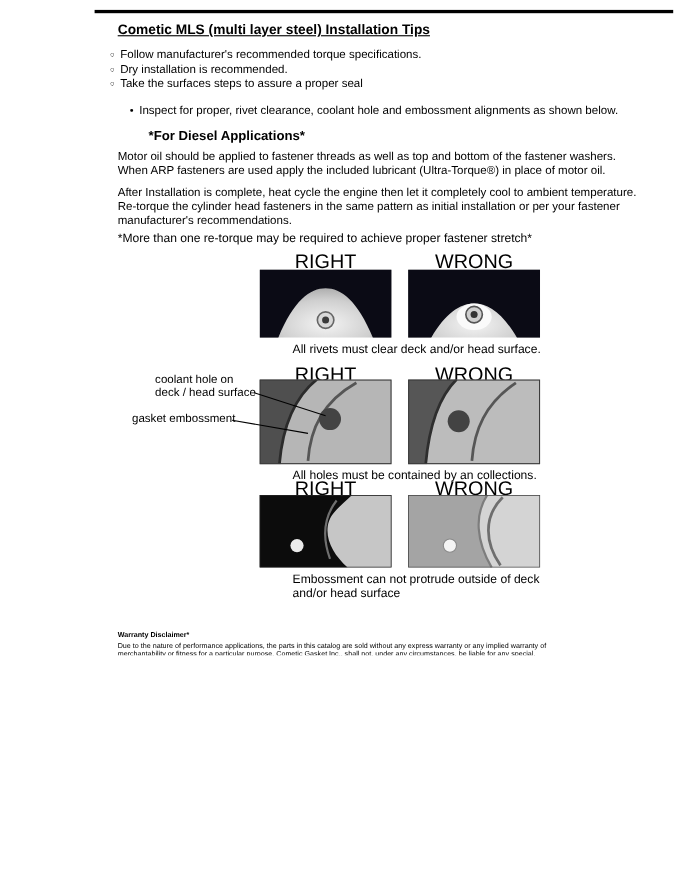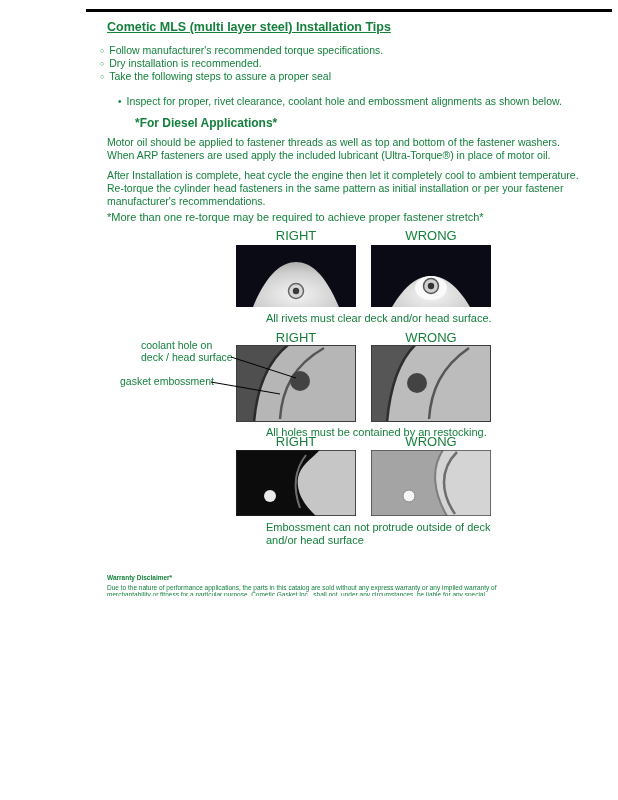--- a/index.html
+++ b/index.html
@@ -1,31 +1,31 @@
 <!DOCTYPE html>
 <html><head>
 <meta charset="utf-8">
 <style>
   * { margin:0; padding:0; box-sizing:border-box; }
   html,body { background:#ffffff; }
   .page {
     position:relative; width:618px; height:596px; background:#ffffff;
-    font-family:"Liberation Sans", sans-serif; color:#15803d; overflow:hidden;
+    font-family:"Liberation Sans", sans-serif; color:#000000; overflow:hidden;
   }
   .abs { position:absolute; }
   .top-rule { left:86px; top:9px; width:526px; height:3px; background:#000; }
   .title { left:107px; top:20px; font-size:12.5px; font-weight:bold; text-decoration:underline; white-space:nowrap; }
   .tip { left:100px; font-size:10.5px; white-space:nowrap; }
   .subtip { left:118px; font-size:10.5px; white-space:nowrap; }
   .bmark { font-size:7px; position:relative; top:-1px; margin-right:5px; }
   .dmark { font-size:10px; margin-right:5px; }
   .h2 { left:107px; top:116px; font-size:12px; font-weight:bold;margin-left:28px; }
   .para { left:107px; width:478px; font-size:10.5px; line-height:13px; }
   .note { left:107px; top:211px; font-size:11px; white-space:nowrap; }
-  .dg-label { width:120px; text-align:center; font-size:13px; }
+  .dg-label { width:120px; text-align:center; font-size:18px; }
   .dg-img { position:absolute; display:block; }
   .caption { left:237px; font-size:11px; line-height:13px;margin-left:29px; }
   .cap3 { width:250px; }
   .ann { font-size:10.5px; line-height:11.5px; white-space:nowrap; }
   .legal { left:107px; top:574px; width:399px; font-size:6.5px; line-height:7.7px; }
   .legal h3 { font-size:6.5px; font-weight:bold; margin-bottom:2px; }
   .legal p { margin-bottom:5px; }
   .docnum { left:518px; top:757px; font-size:11.5px; }
   .overlay { left:0; top:0; pointer-events:none; }
 </style>
@@ -38,21 +38,21 @@
 
   <h1 class="abs title">Cometic MLS (multi layer steel) Installation Tips</h1>
 
   <div class="abs tip" style="top:44px">
     <span class="bmark">○</span><span>Follow manufacturer's recommended torque specifications.</span>
   </div>
   <div class="abs tip" style="top:57px">
     <span class="bmark">○</span><span>Dry installation is recommended.</span>
   </div>
   <div class="abs tip" style="top:70px">
-    <span class="bmark">○</span><span>Take the following steps to assure a proper seal</span>
+    <span class="bmark">○</span><span>Take the surfaces steps to assure a proper seal</span>
   </div>
   <div class="abs subtip" style="top:95px">
     <span class="dmark">•</span><span>Inspect for proper, rivet clearance, coolant hole and embossment alignments as shown below.</span>
   </div>
 
   <h2 class="abs h2">*For Diesel Applications*</h2>
   <p class="abs para" style="top:136px">Motor oil should be applied to fastener threads as well as top and bottom of the fastener washers. When ARP fasteners are used apply the included lubricant (Ultra-Torque®) in place of motor oil.</p>
   <p class="abs para" style="top:169px">After Installation is complete, heat cycle the engine then let it completely cool to ambient temperature. Re-torque the cylinder head fasteners in the same pattern as initial installation or per your fastener manufacturer's recommendations.</p>
   <p class="abs note">*More than one re-torque may be required to achieve proper fastener stretch*</p>
 
@@ -103,21 +103,21 @@
 
   <svg class="dg-img" style="left:371px;top:345px" width="120" height="77" viewBox="0 0 120 77">
     <rect width="120" height="77" fill="#bcbcbc"></rect>
     <path d="M0,0 H44 C27,17 19,43 16,77 H0 Z" fill="#565656"></path>
     <path d="M44,0 C27,17 19,43 16,77" stroke="#2e2e2e" stroke-width="2.5" fill="none"></path>
     <path d="M98,3 C70,22 60,46 58,74" stroke="#565656" stroke-width="2.5" fill="none"></path>
     <circle cx="46" cy="38" r="10" fill="#434343"></circle>
     <rect width="120" height="77" fill="none" stroke="#3c3c3c" stroke-width="2"></rect>
   </svg>
 
-  <div class="abs caption" style="top:426px">All holes must be contained by an restocking.</div>
+  <div class="abs caption" style="top:426px">All holes must be contained by an collections.</div>
 
   <div class="abs dg-label" style="left:236px;top:434px">RIGHT</div>
   <div class="abs dg-label" style="left:371px;top:434px">WRONG</div>
 
   <svg class="dg-img" style="left:236px;top:450px" width="120" height="66" viewBox="0 0 120 66">
     <rect width="120" height="66" fill="#c6c6c6"></rect>
     <path d="M0,0 H84 C74,10 64,16 62,28 C60,42 68,55 80,66 H0 Z" fill="#0c0c0c"></path>
     <path d="M70,5 C60,18 56,36 64,58" stroke="#6f6f6f" stroke-width="2" fill="none"></path>
     <circle cx="34" cy="46" r="6" fill="#eaeaea"></circle>
     <rect width="120" height="66" fill="none" stroke="#222" stroke-width="1.5"></rect>

